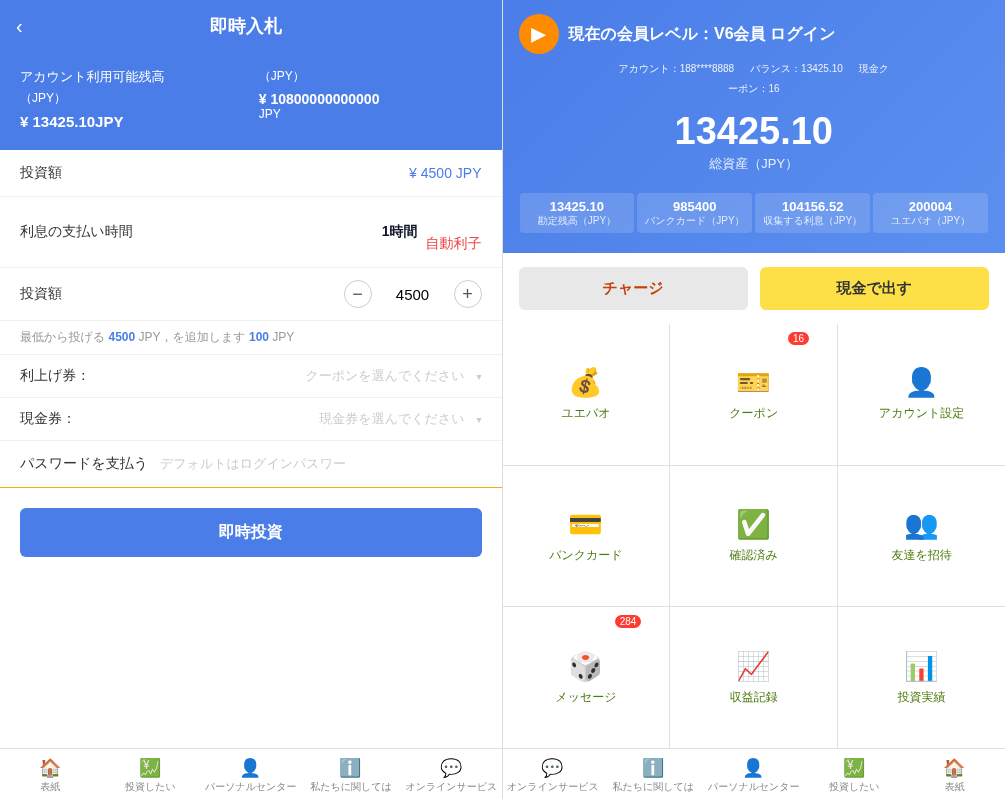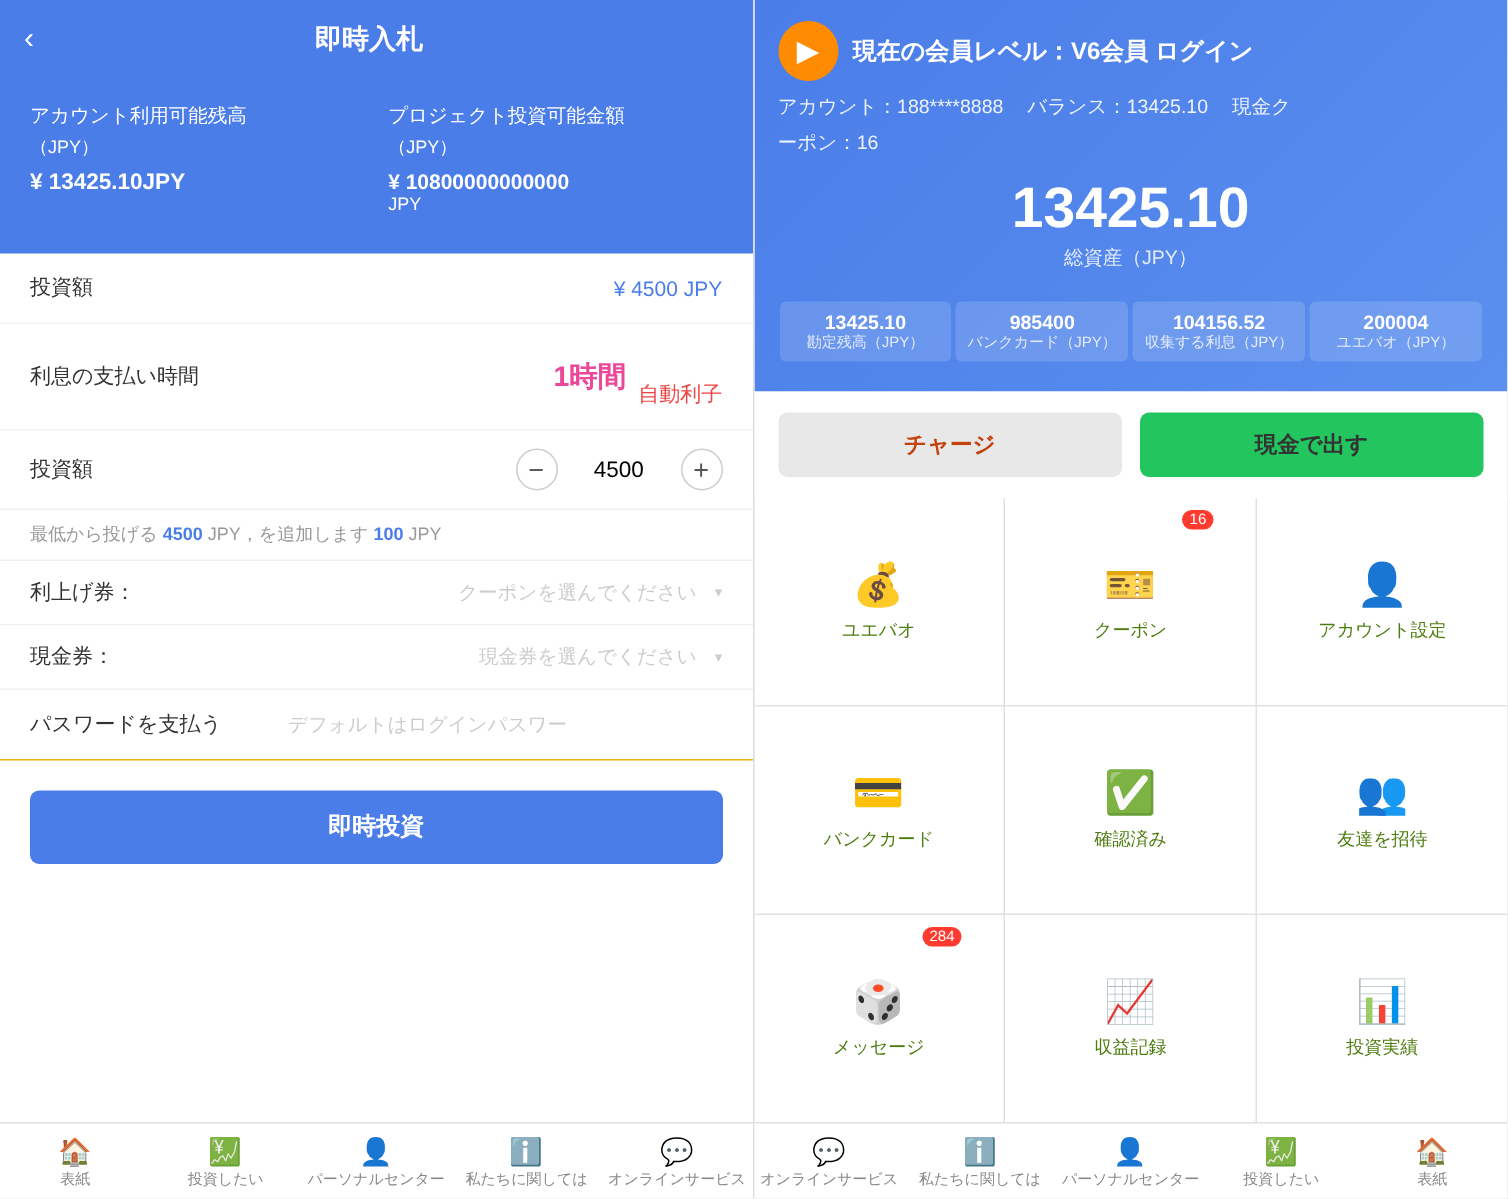--- a/index.html
+++ b/index.html
@@ -96,23 +96,23 @@
     .form-row-value {
       color: #4a7de8;
       font-size: 14px;
     }
     .form-row-interest {
       display: flex;
       align-items: center;
       gap: 8px;
     }
     .interest-highlight {
-      color: #ec4899;
-      font-weight: bold;
-      font-size: 19px;
+      color: #0f172a;
+      font-weight: bold;
+      font-size: 14px;
     }
     .interest-auto {
       color: #ef4444;
       font-size: 14px;
       margin-top: 24px;
     }
 
     .stepper-row {
       display: flex;
       align-items: center;
@@ -190,21 +190,20 @@
       gap: 12px;
     }
     .password-label {
       font-size: 14px;
       color: #333;
       white-space: nowrap;
     }
     .password-placeholder {
       color: #ccc;
       font-size: 13px;
-      margin-left: 32px;
     }
 
     .invest-btn {
       margin: 20px 20px;
       background: #4a7de8;
       color: white;
       border: none;
       border-radius: 6px;
       padding: 14px;
       font-size: 16px;
@@ -275,23 +274,24 @@
       color: white;
     }
     .right-header-title {
       font-size: 16px;
       font-weight: bold;
     }
 
     .account-info {
       display: flex;
       gap: 16px;
-      font-size: 13px;
+      font-size: 10px;
       margin-bottom: 6px;
       flex-wrap: wrap;
+      justify-content: center;
     }
     .account-info span {
       color: rgba(255,255,255,0.9);
     }
 
     .total-balance {
       text-align: center;
       padding: 8px 0;
     }
     .total-amount {
@@ -342,21 +342,21 @@
       border-radius: 6px;
       font-size: 15px;
       font-weight: bold;
       cursor: pointer;
     }
     .charge-btn {
       background: #e8e8e8;
       color: #c2410c;
     }
     .withdraw-btn {
-      background: #22c55e;
+      background: #fde047;
       color: #333;
     }
 
     .menu-grid {
       display: grid;
       grid-template-columns: repeat(3, 1fr);
       gap: 1px;
       background: #e0e0e0;
       flex: 1;
       overflow-y: auto;
@@ -420,21 +420,20 @@
     <span class="left-header-title">即時入札</span>
   </div>
 
   <div class="balance-card">
     <div class="balance-left">
       <div class="balance-label">アカウント利用可能残高</div>
       <div class="balance-sublabel">（JPY）</div>
       <div class="balance-value">¥ 13425.10JPY</div>
     </div>
     <div class="balance-right">
-      <div class="balance-label">プロジェクト投資可能金額</div>
       <div class="balance-sublabel">（JPY）</div>
       <div class="balance-value-large">¥ 10800000000000</div>
       <div class="balance-sublabel">JPY</div>
     </div>
   </div>
 
   <div class="form-section">
 
     
     <div class="form-row">

